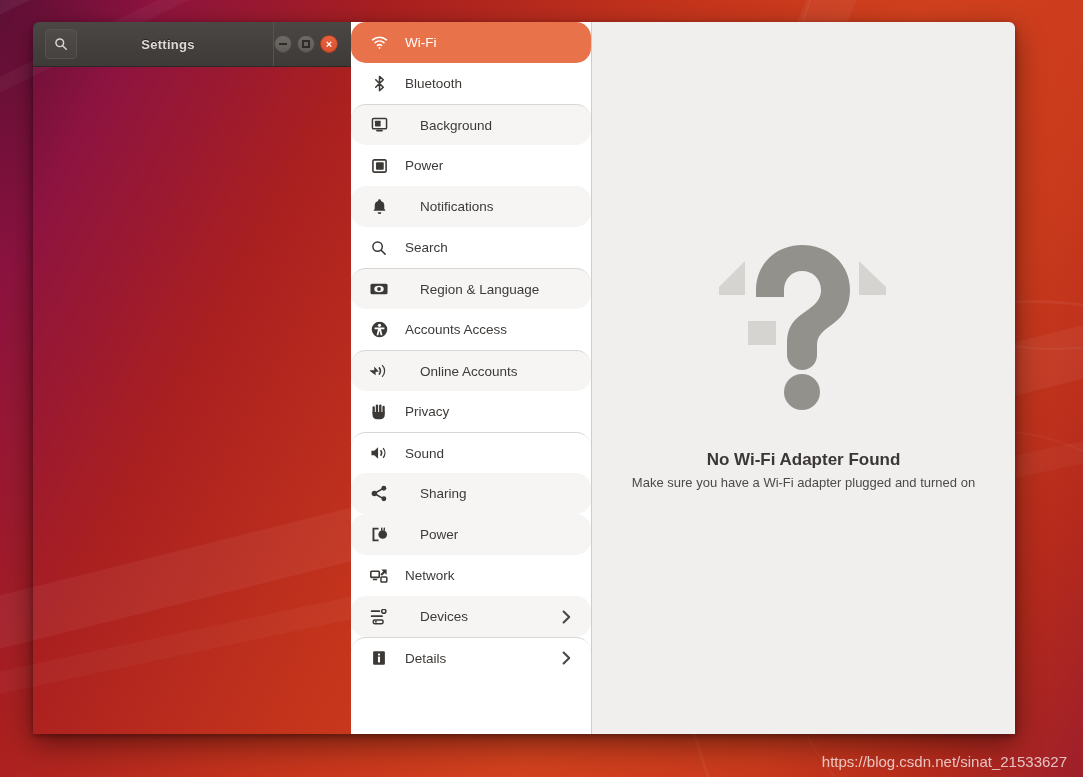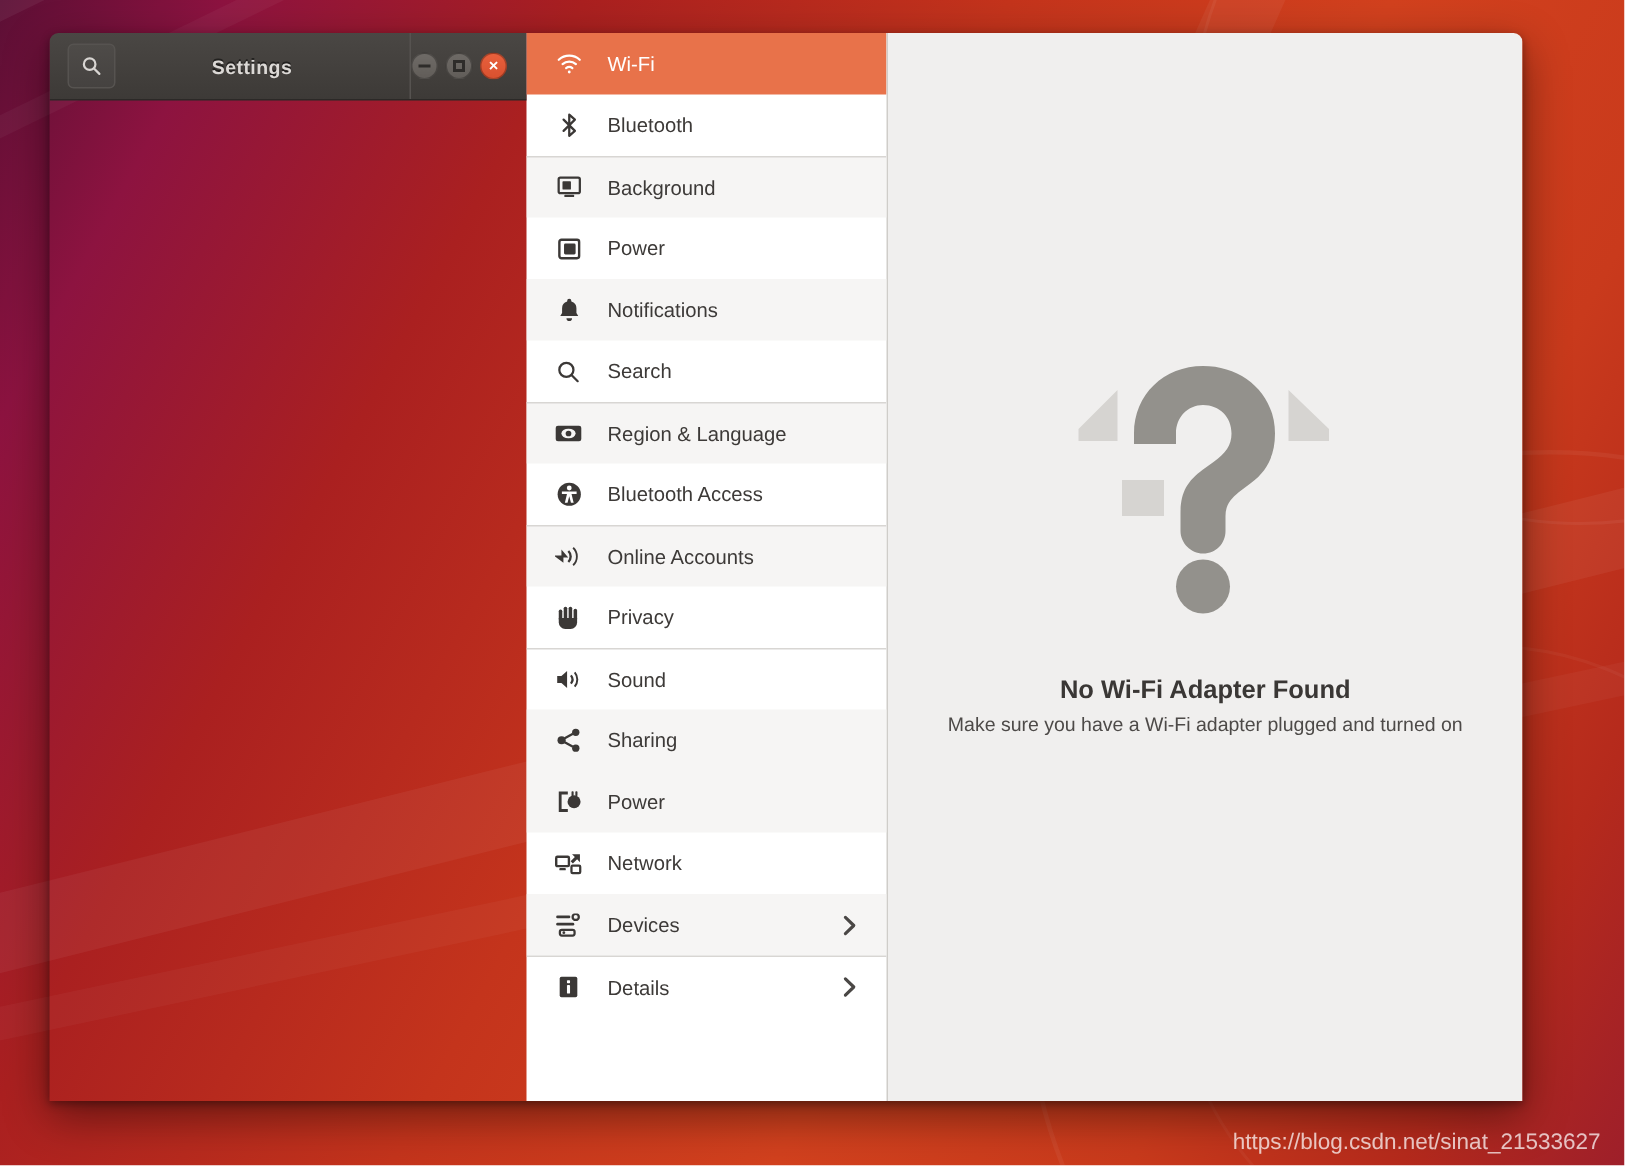--- a/index.html
+++ b/index.html
@@ -132,22 +132,23 @@
     border-right: 1px solid #cfcdc9;
     overflow: hidden;
   }
   .srow {
     height: 41px;
     display: flex;
     align-items: center;
     padding-left: 18px;
     cursor: pointer;
     position: relative;
-  }
-  .srow.alt { background: #f6f5f4; }
+    border-radius: 15px;
+  }
+  .srow.alt { background: #f6f5f4; gap: 15px; }
   .srow.sep { border-top: 1px solid #d8d6d3; }
   .srow.active { background: #e8724a; }
   .srow .ico {
     width: 20px; height: 20px;
     display: flex; align-items: center; justify-content: center;
     flex: none;
     color: #3b3836;
   }
   .srow.active .ico { color: #ffffff; }
   .srow .lbl {
@@ -311,21 +312,21 @@
             <span class="lbl">Region &amp; Language</span>
           </div>
           <div class="srow">
             <span class="ico">
               <svg width="17" height="17" viewBox="0 0 18 18" fill="currentColor">
         <circle cx="9" cy="9" r="8.2"></circle>
         <circle cx="9" cy="4.6" r="1.7" fill="#fff"></circle>
         <path d="M3.8 7 h10.4 v1.8 h-3.6 l1.5 6.2 h-1.9 l-1.2-4.6 l-1.2 4.6 h-1.9 l1.5-6.2 h-3.6 z" fill="#fff"></path>
               </svg>
             </span>
-            <span class="lbl">Bluetooth Access</span>
+            <span class="lbl">Accounts Access</span>
           </div>
           <div class="srow alt sep">
             <span class="ico">
               <svg width="18" height="16" viewBox="0 0 19 17" fill="currentColor">
         <path d="M1.2 8.5 h6.6 l-2.6-3 v6 z" stroke="currentColor" stroke-width="1.4" fill="currentColor"></path>
         <path d="M9.4 4.6 a5.5 5.5 0 0 1 0 7.8" fill="none" stroke="currentColor" stroke-width="1.7"></path>
         <path d="M12.8 2.3 a8.6 8.6 0 0 1 0 12.4" fill="none" stroke="currentColor" stroke-width="1.3"></path>
               </svg>
             </span>
             <span class="lbl">Online Accounts</span>

